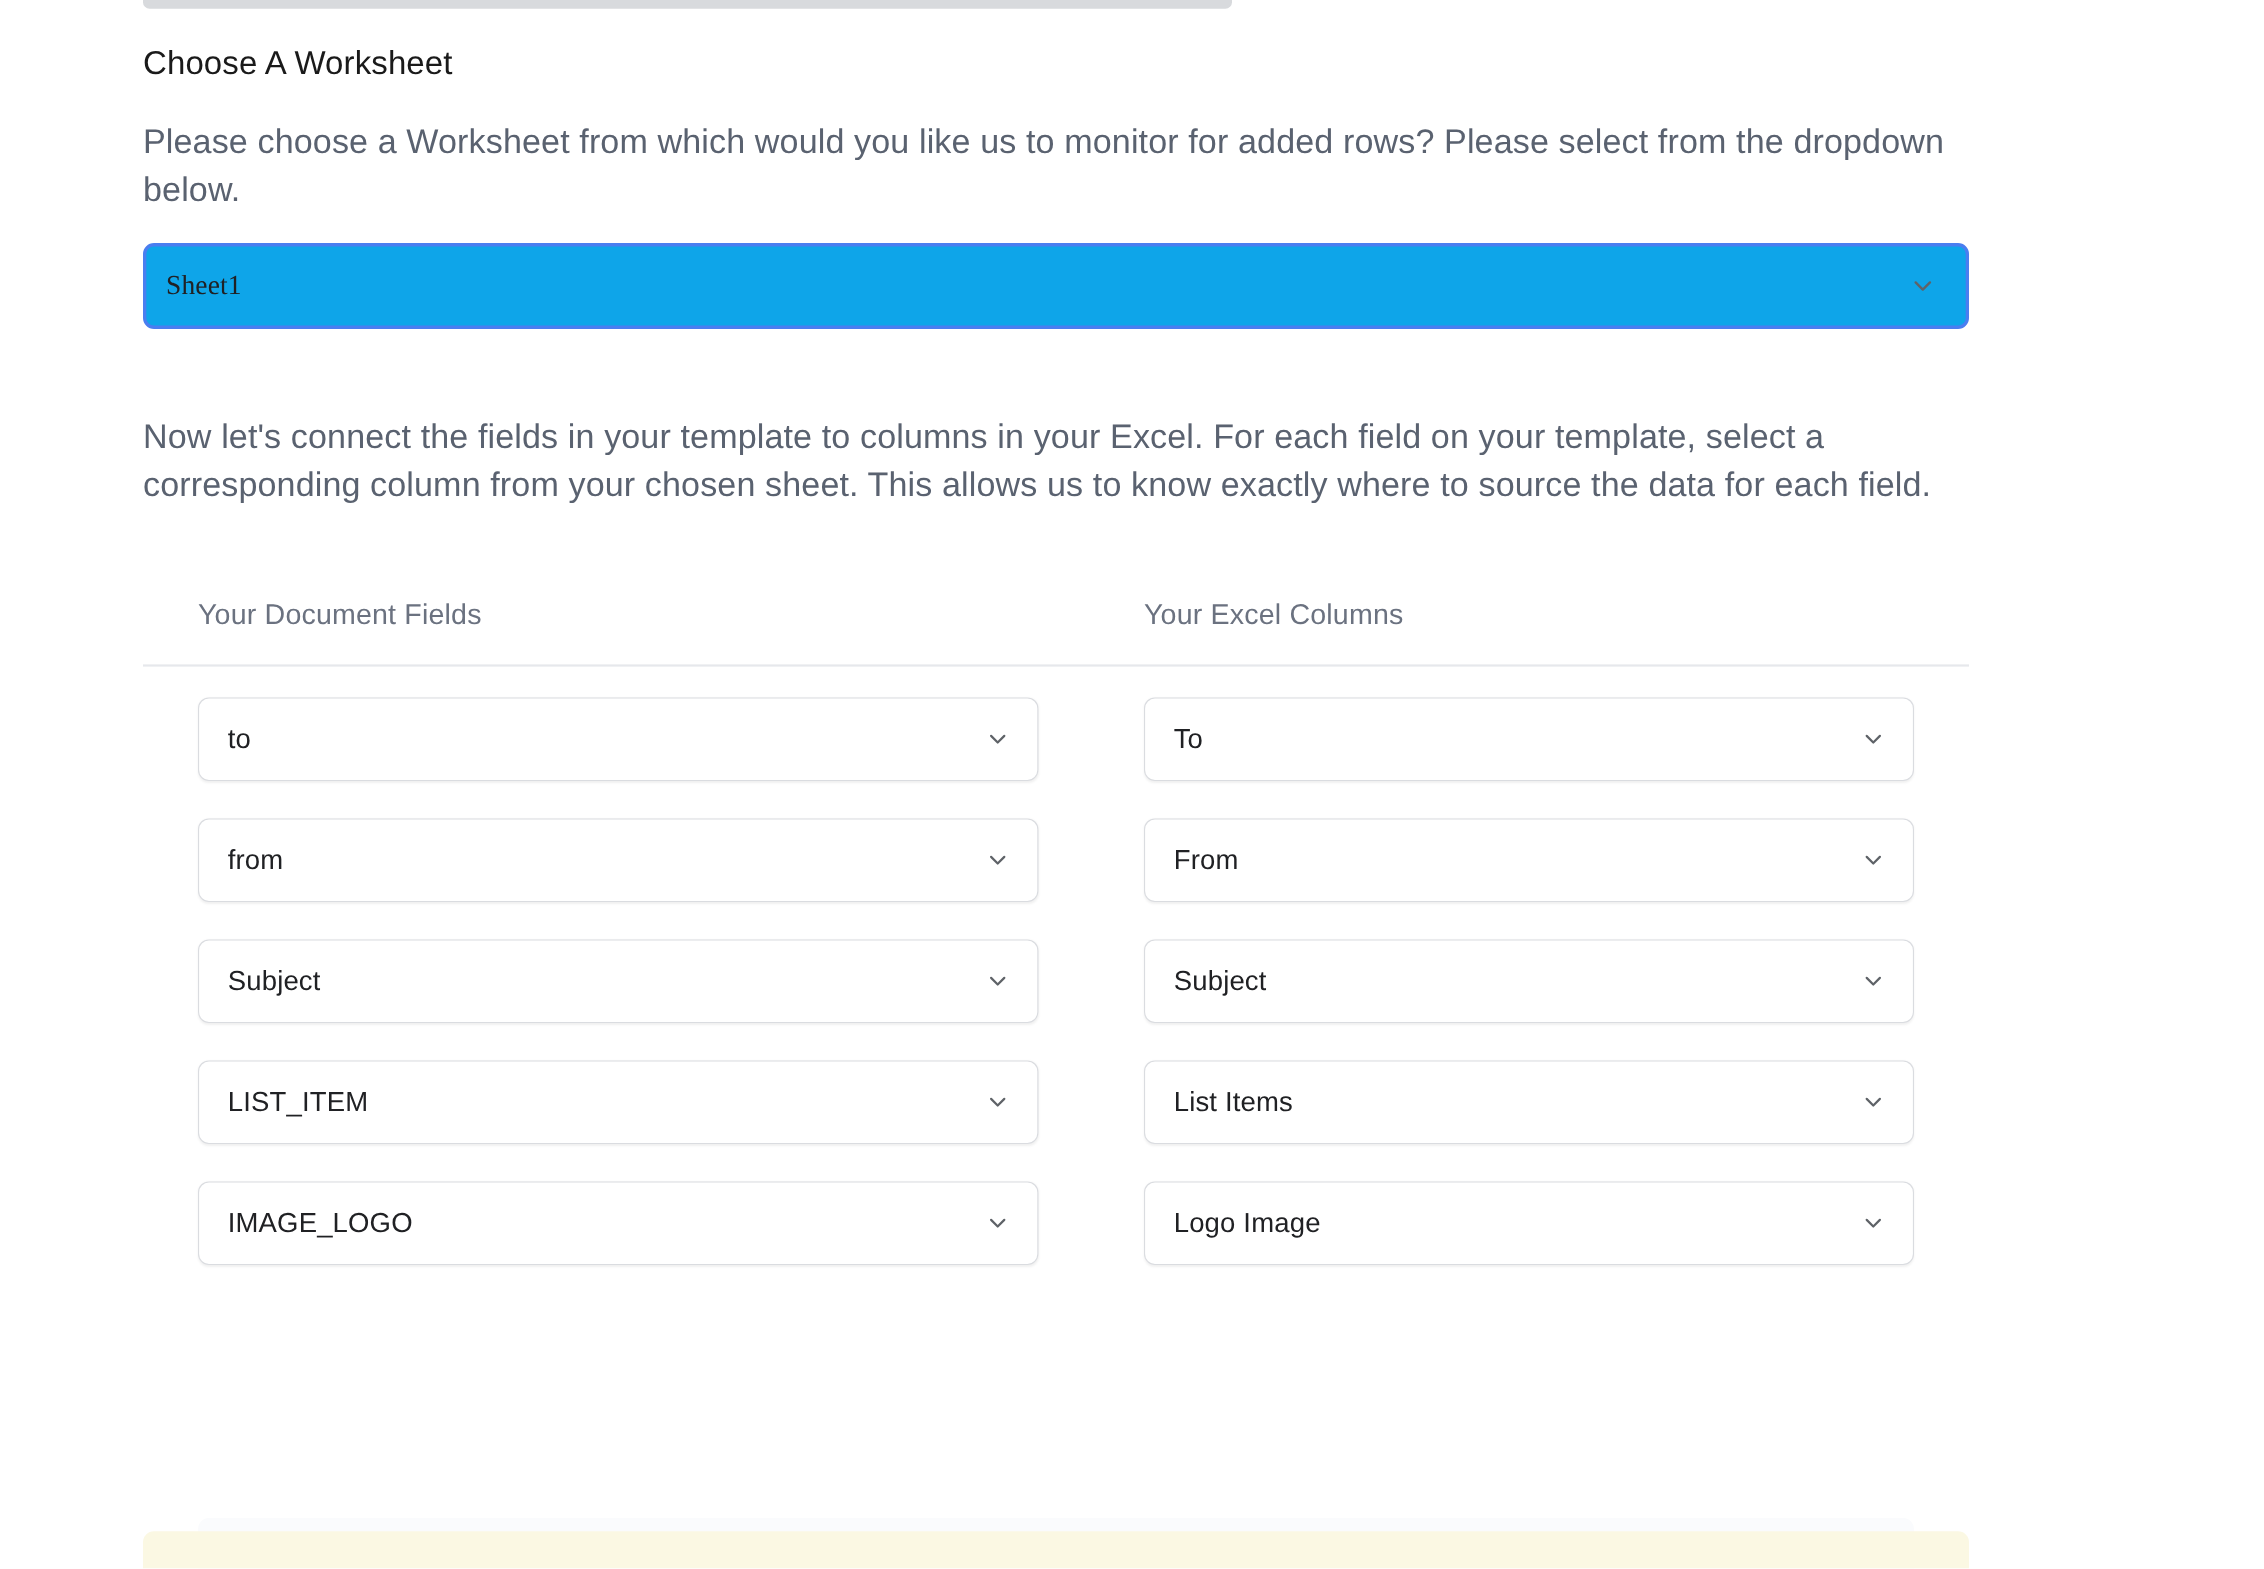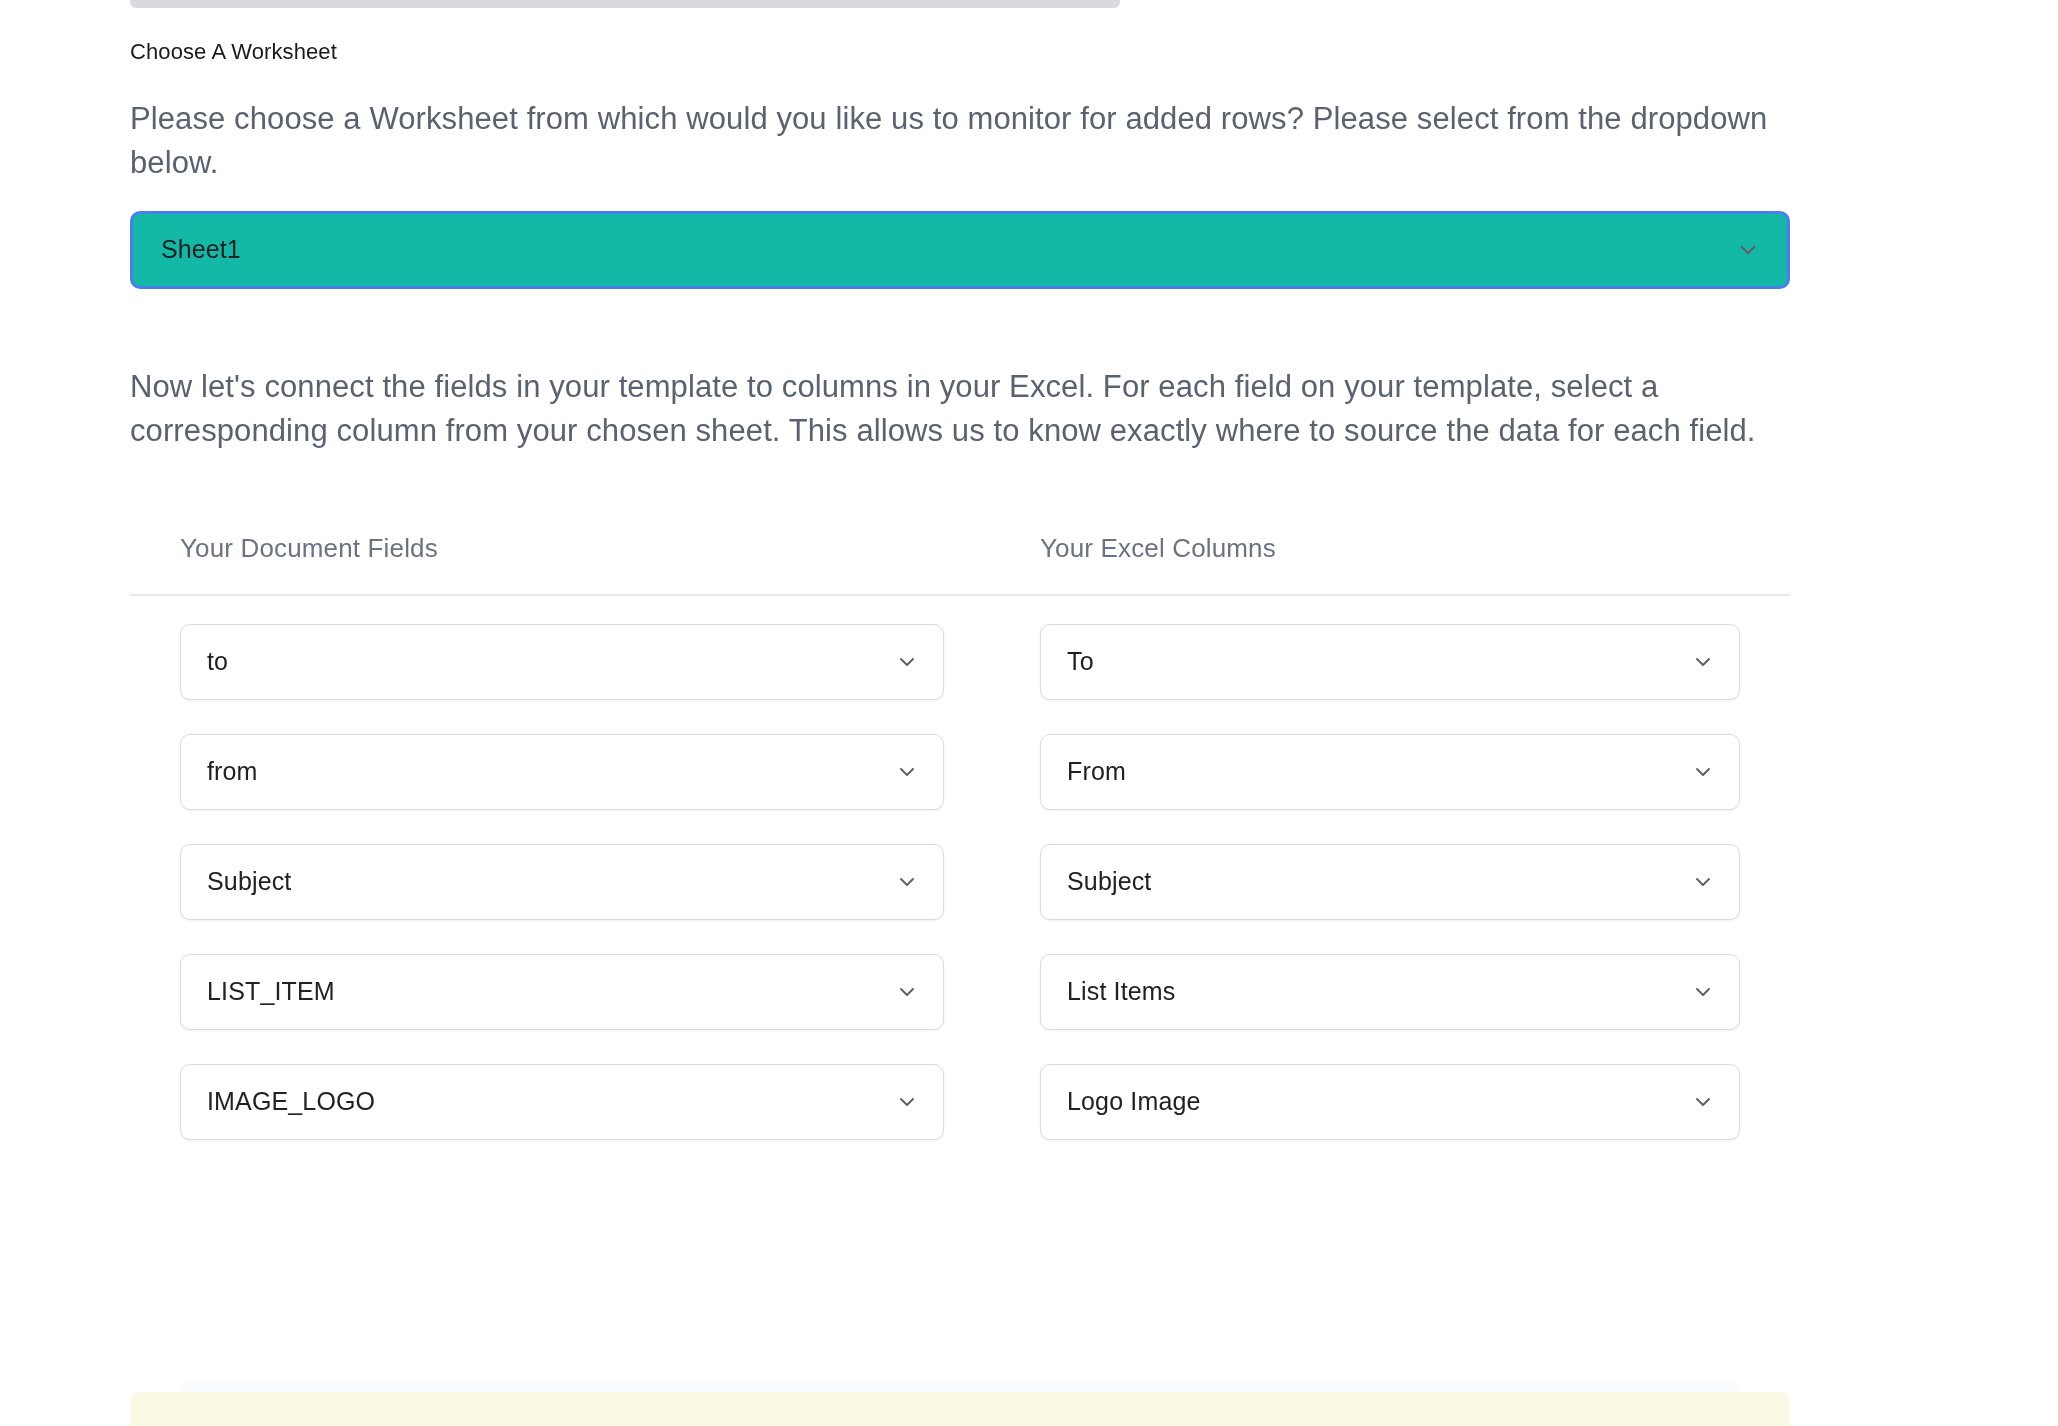--- a/index.html
+++ b/index.html
@@ -33,21 +33,21 @@
 
   
   .content {
     position: absolute;
     left: 130px;
     top: 38px;
     width: 1660px;
   }
 
   .section-title {
-    font-size: 22px;
+    font-size: 30px;
     font-weight: 500;
     color: #1a1a1a;
     letter-spacing: 0.1px;
     line-height: 1.3;
   }
 
   .section-desc {
     font-size: 31px;
     font-weight: 400;
     color: #5a6270;
@@ -58,27 +58,28 @@
   .gap-1 { height: 30px; }
   .gap-2 { height: 26px; }
   .gap-3 { height: 48px; }
   .gap-4 { height: 28px; }
 
   
   .worksheet-select {
     position: relative;
     width: 1660px;
     height: 78px;
-    background: #14b8a6;
+    background: #0ea5e9;
     border: 3px solid #4a7ef0;
     border-radius: 10px;
     display: flex;
     align-items: center;
-    padding: 0 28px;
+    padding: 0 18px;
     cursor: pointer;
+    font-family: Liberation Serif, serif;
   }
   .worksheet-select .sel-value {
     font-size: 25px;
     color: #202124;
     letter-spacing: 0.1px;
   }
   .worksheet-select .chev {
     position: absolute;
     right: 26px;
     top: 50%;

